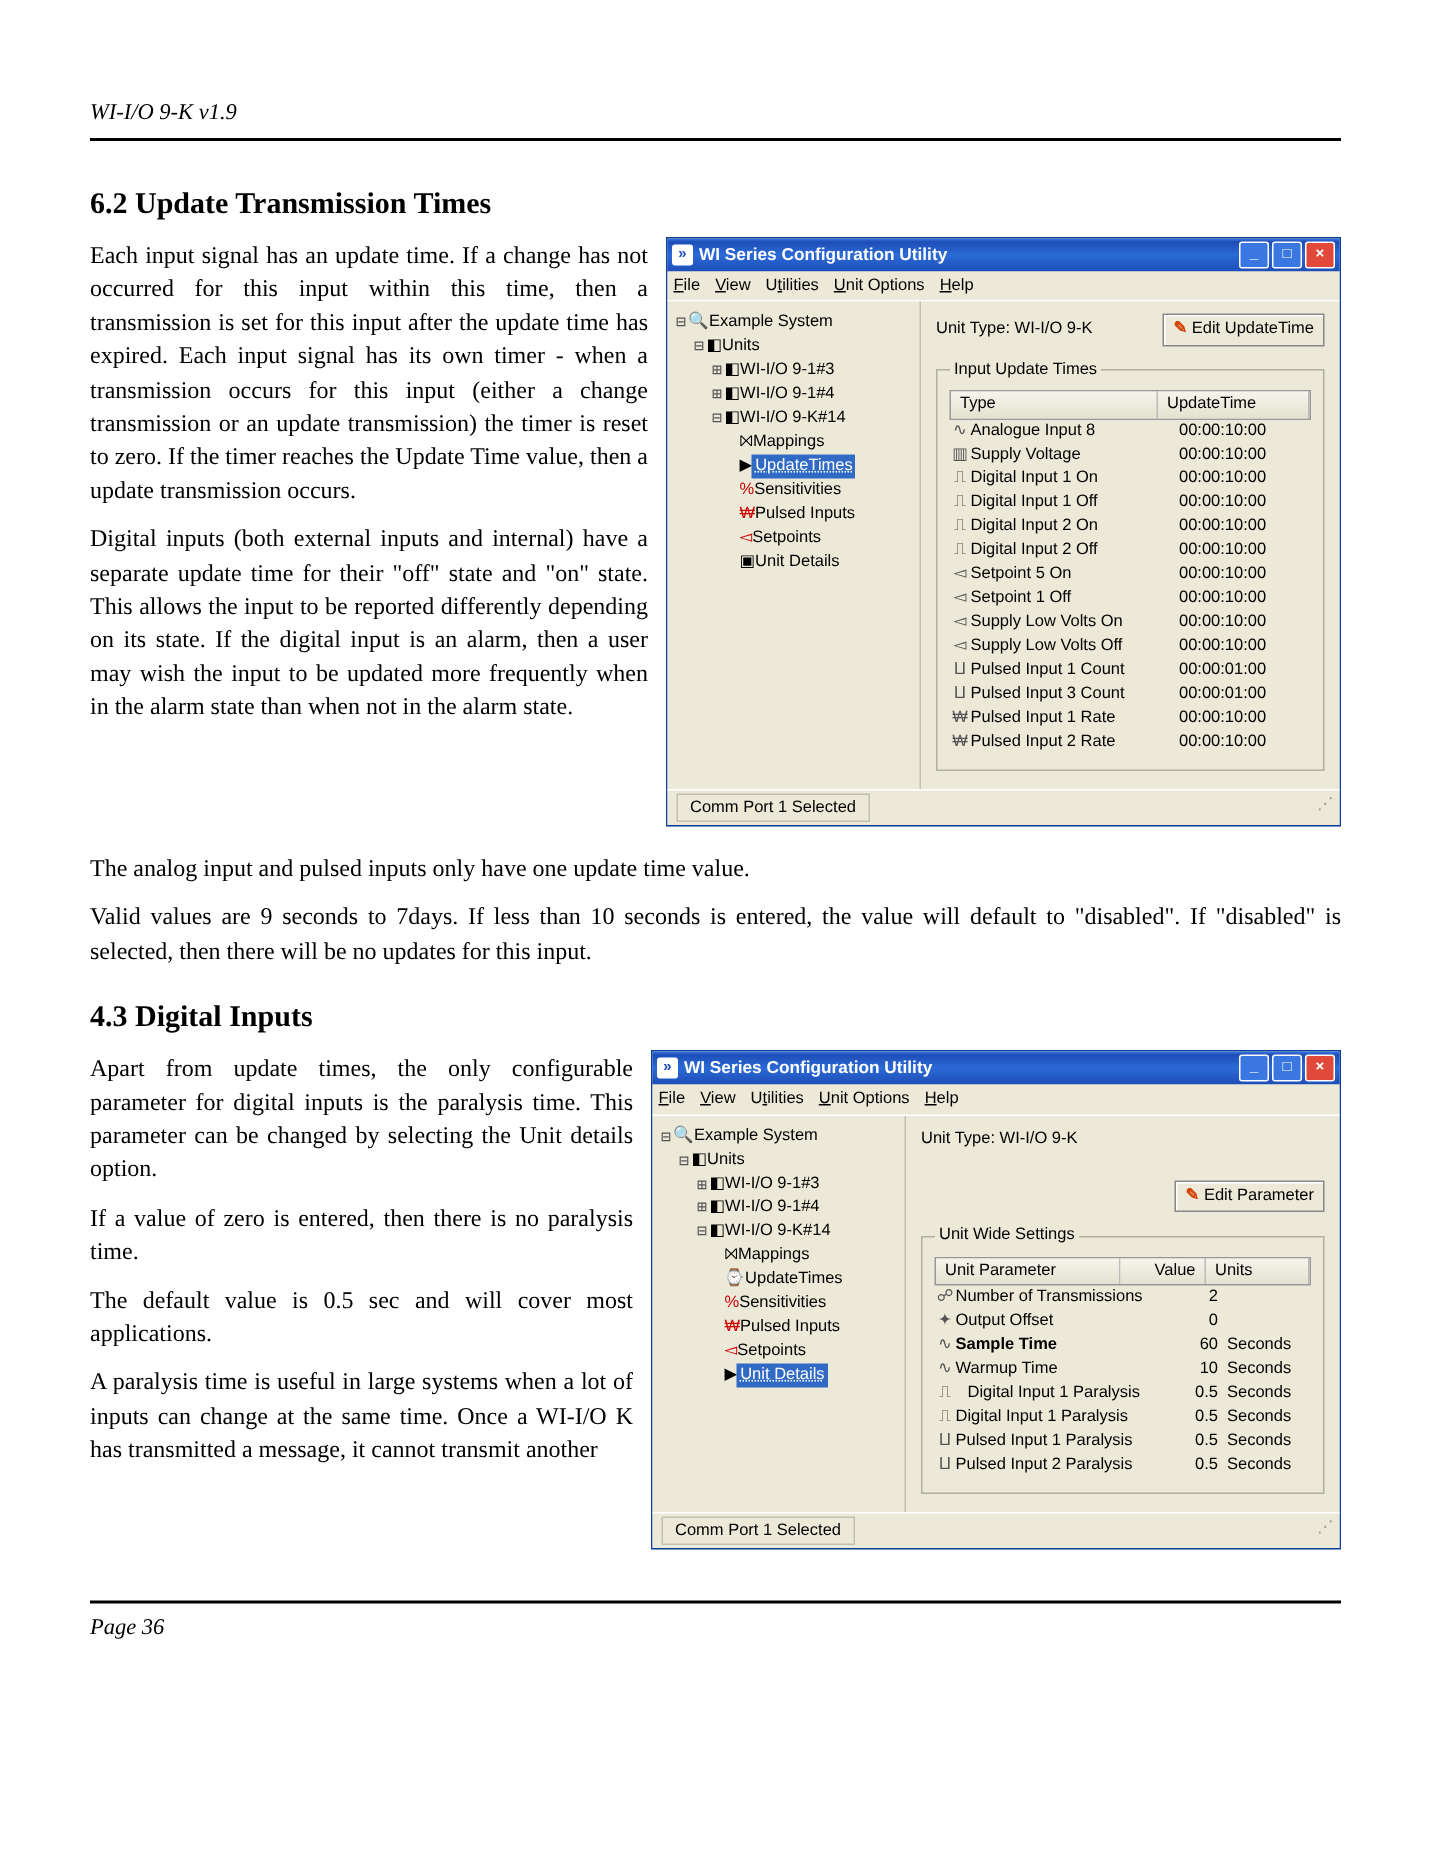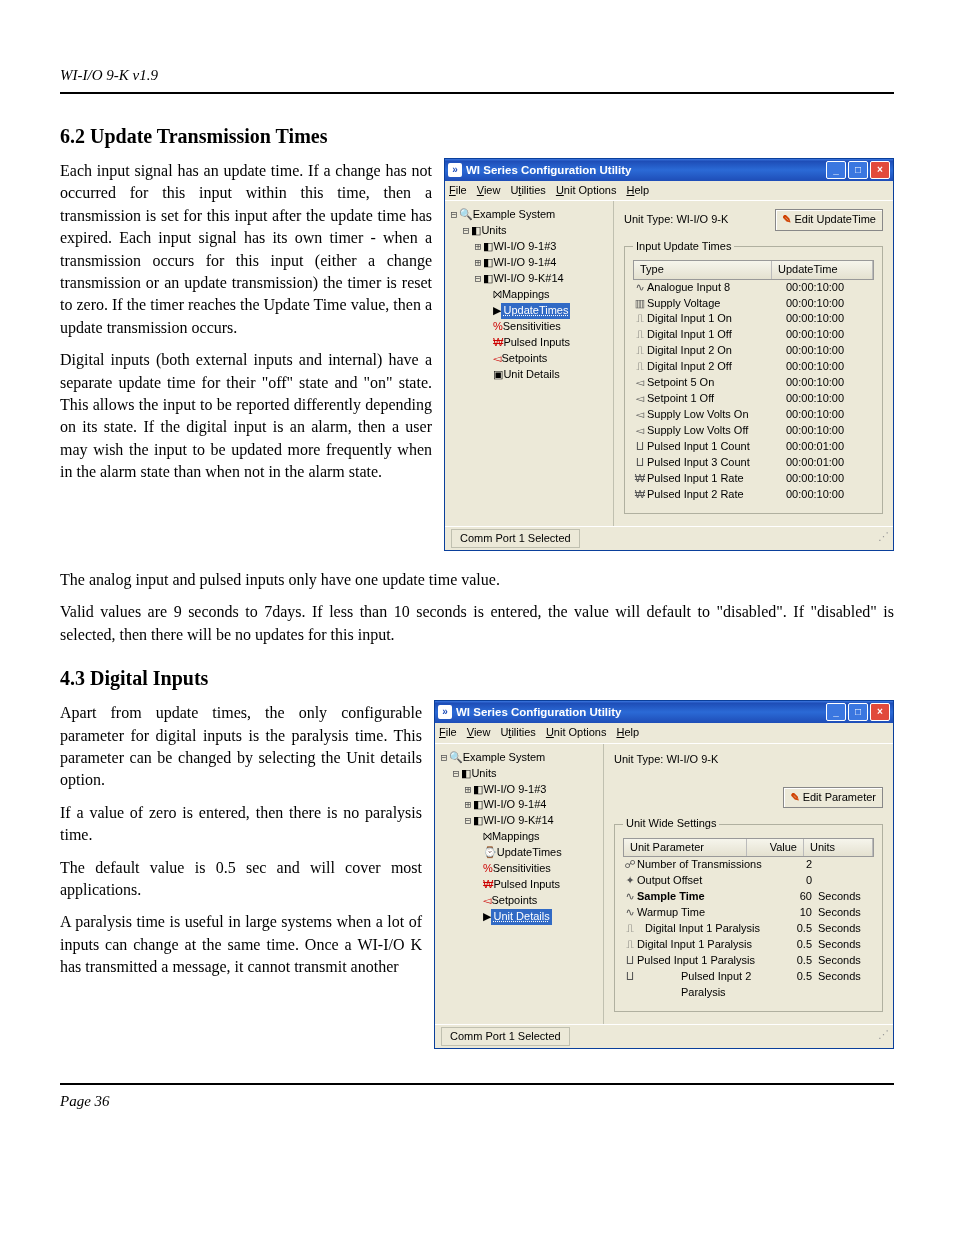--- a/index.html
+++ b/index.html
@@ -361,21 +361,21 @@
               <span style="width:56px;">Seconds</span>
             </div>
             <div class="listrow">
               <span class="ic-sm">⨿</span>
               <span style="flex:1;">Pulsed Input 1 Paralysis</span>
               <span style="width:44px;text-align:right;padding-right:6px;">0.5</span>
               <span style="width:56px;">Seconds</span>
             </div>
             <div class="listrow">
               <span class="ic-sm">⨿</span>
-              <span style="flex:1;margin-left:44px;">Pulsed Input 2 Paralysis</span>
+              <span style="flex:1;">Pulsed Input 2 Paralysis</span>
               <span style="width:44px;text-align:right;padding-right:6px;">0.5</span>
               <span style="width:56px;">Seconds</span>
             </div>
           </div>
       </fieldset>
     </div>
   </div>
   <div class="statusbar">
     <span class="cell">Comm Port 1 Selected</span>
     <span class="grip">⋰</span>

